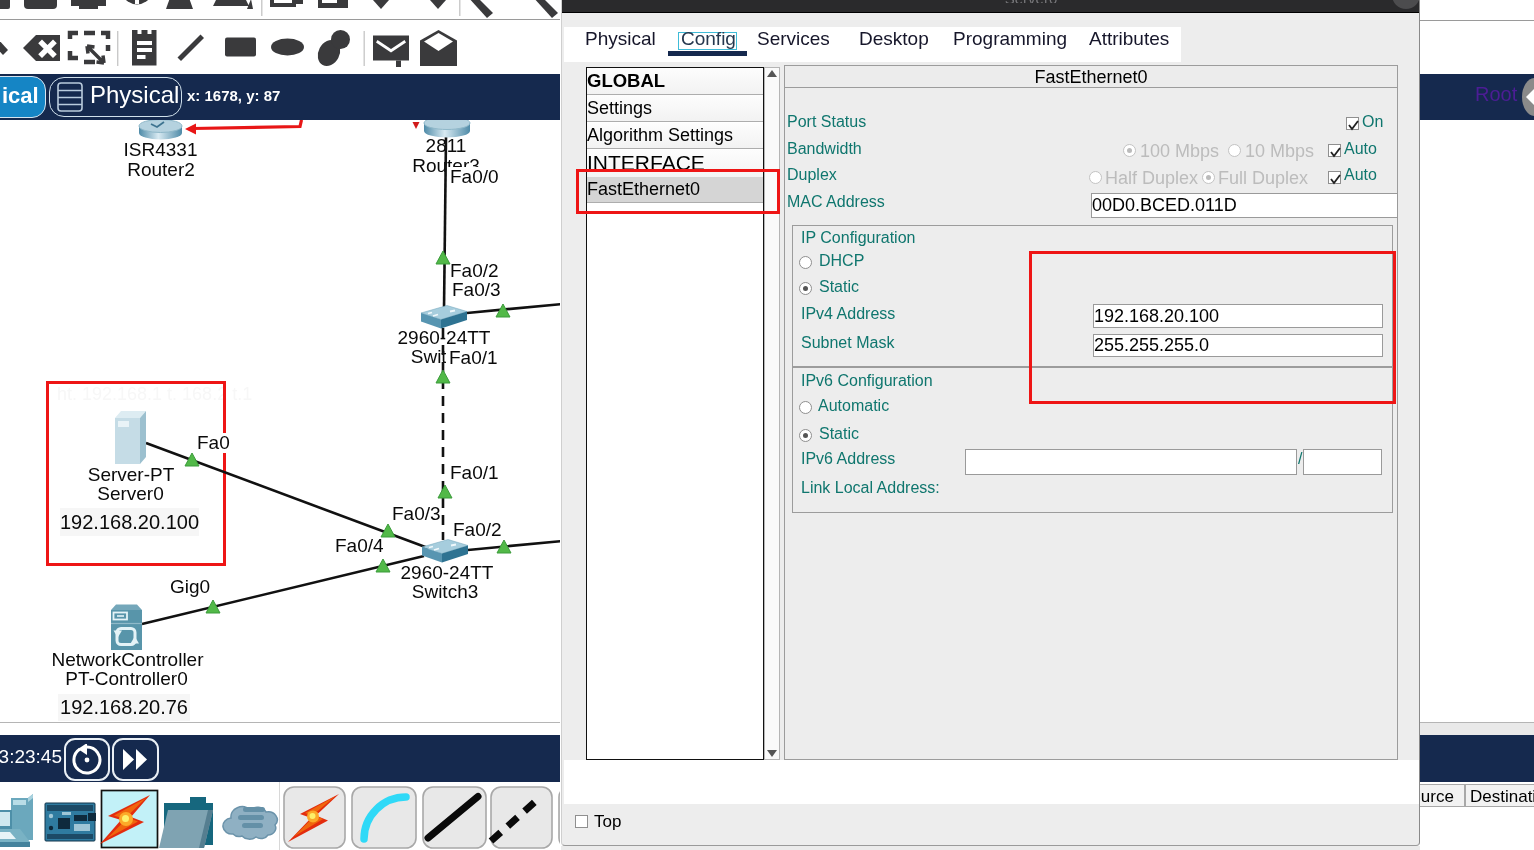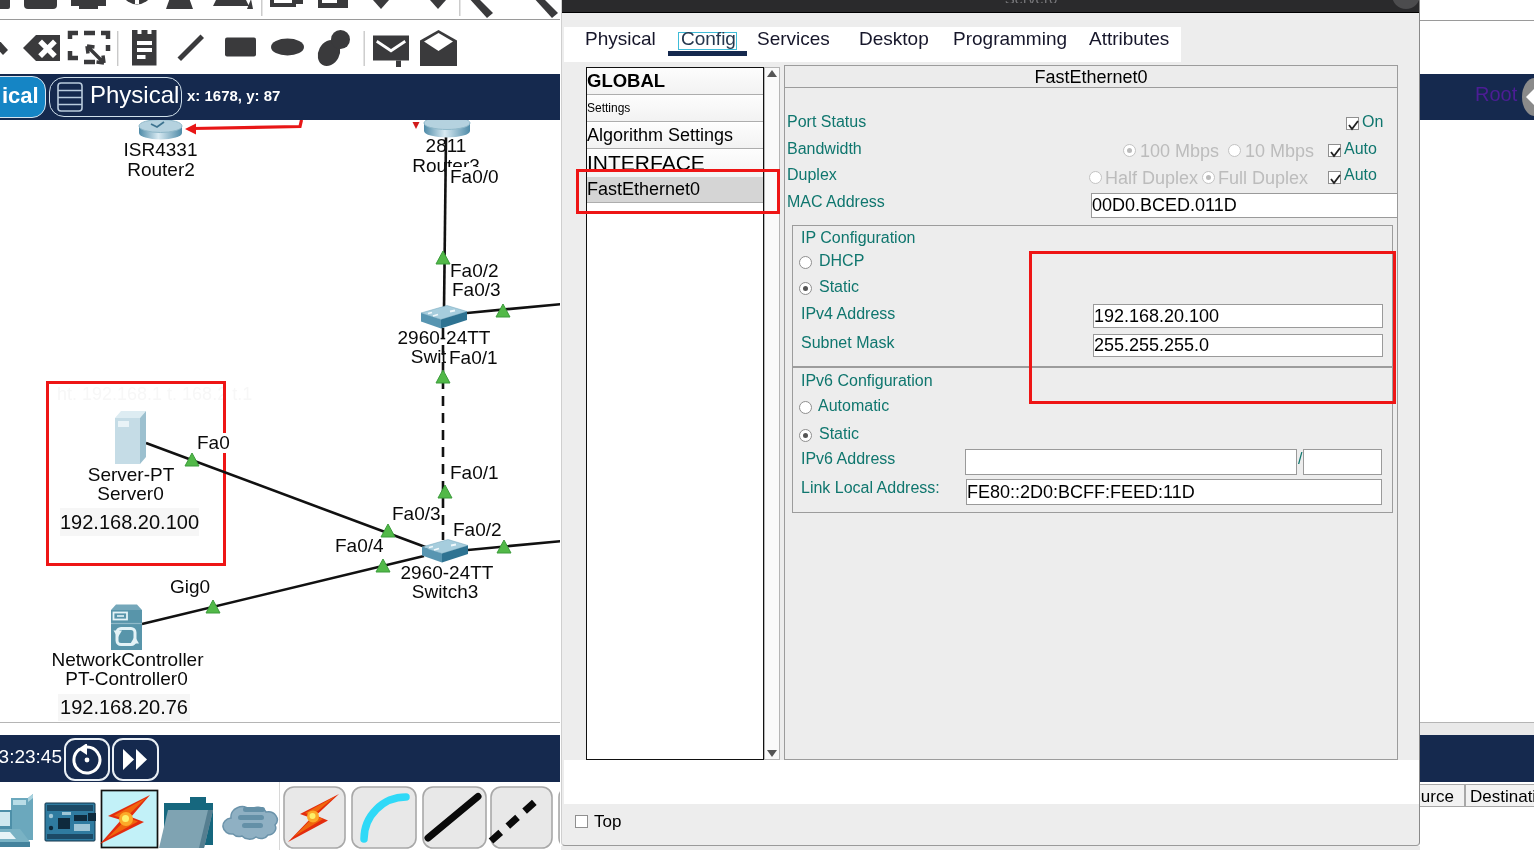--- a/index.html
+++ b/index.html
@@ -325,21 +325,21 @@
     <div class="tab" style="left:117px;color:#25374e">Config</div>
     <div class="abs" style="left:104px;top:24px;width:79px;height:4.5px;background:#15294e"></div>
     <div class="tab" style="left:193px">Services</div>
     <div class="tab" style="left:295px">Desktop</div>
     <div class="tab" style="left:389px">Programming</div>
     <div class="tab" style="left:525px">Attributes</div>
   </div>
 
   <div class="abs" style="left:24px;top:67px;width:178px;height:693px;background:#fff;border:1.5px solid #111">
     <div class="btnrow" style="top:0;height:27px;font-weight:bold;font-size:18.5px;line-height:26px">GLOBAL</div>
-    <div class="btnrow" style="top:27px;height:27px;font-size:12px;line-height:26px">Settings</div>
+    <div class="btnrow" style="top:27px;height:27px;font-size:18px;line-height:26px">Settings</div>
     <div class="btnrow" style="top:55px;height:26px;font-size:18px;line-height:25px">Algorithm Settings</div>
     <div class="btnrow" style="top:82px;height:32px;font-weight:normal;font-size:21px;line-height:26px">INTERFACE</div>
     <div class="btnrow" style="top:109px;height:26px;font-size:18px;line-height:25px;background:#d5d5d5">FastEthernet0</div>
   </div>
 
   <div class="abs" style="left:202px;top:67px;width:16px;height:693px;background:#fafafa;border:1px solid #b5b5b5">
     <svg class="abs" style="left:2px;top:2px" width="10" height="8">
           <path d="M0 7 L10 7 L5 0 Z" fill="#555"></path>
         </svg>
     <svg class="abs" style="left:2px;top:681px" width="10" height="8">
@@ -403,21 +403,20 @@
   <div class="lbl" style="left:256px;top:397px">Automatic</div>
   <div class="radio" style="left:237px;top:429px">
         <div class="dot"></div>
       </div>
   <div class="lbl" style="left:257px;top:425px">Static</div>
   <div class="lbl" style="left:239px;top:450px">IPv6 Address</div>
   <div class="field" style="left:403px;top:449px;width:332px;height:26px"></div>
   <div class="lbl" style="left:736px;top:450px">/</div>
   <div class="field" style="left:741px;top:449px;width:79px;height:26px"></div>
   <div class="lbl" style="left:239px;top:479px">Link Local Address:</div>
-  <div class="field" style="left:404px;top:479px;width:416px;height:26px">FE80::2D0:BCFF:FEED:11D</div>
 
   <div class="redrect" style="left:467px;top:251px;width:367px;height:153px;border-width:3.5px"></div>
 
   <div class="abs" style="left:2px;top:760px;width:855px;height:44px;background:#fff"></div>
   <div class="cbox" style="left:13px;top:815px;background:#fff"></div>
   <div class="abs" style="left:32px;top:812px;font-size:17px">Top</div>
 </div>
 
 </div>
 

